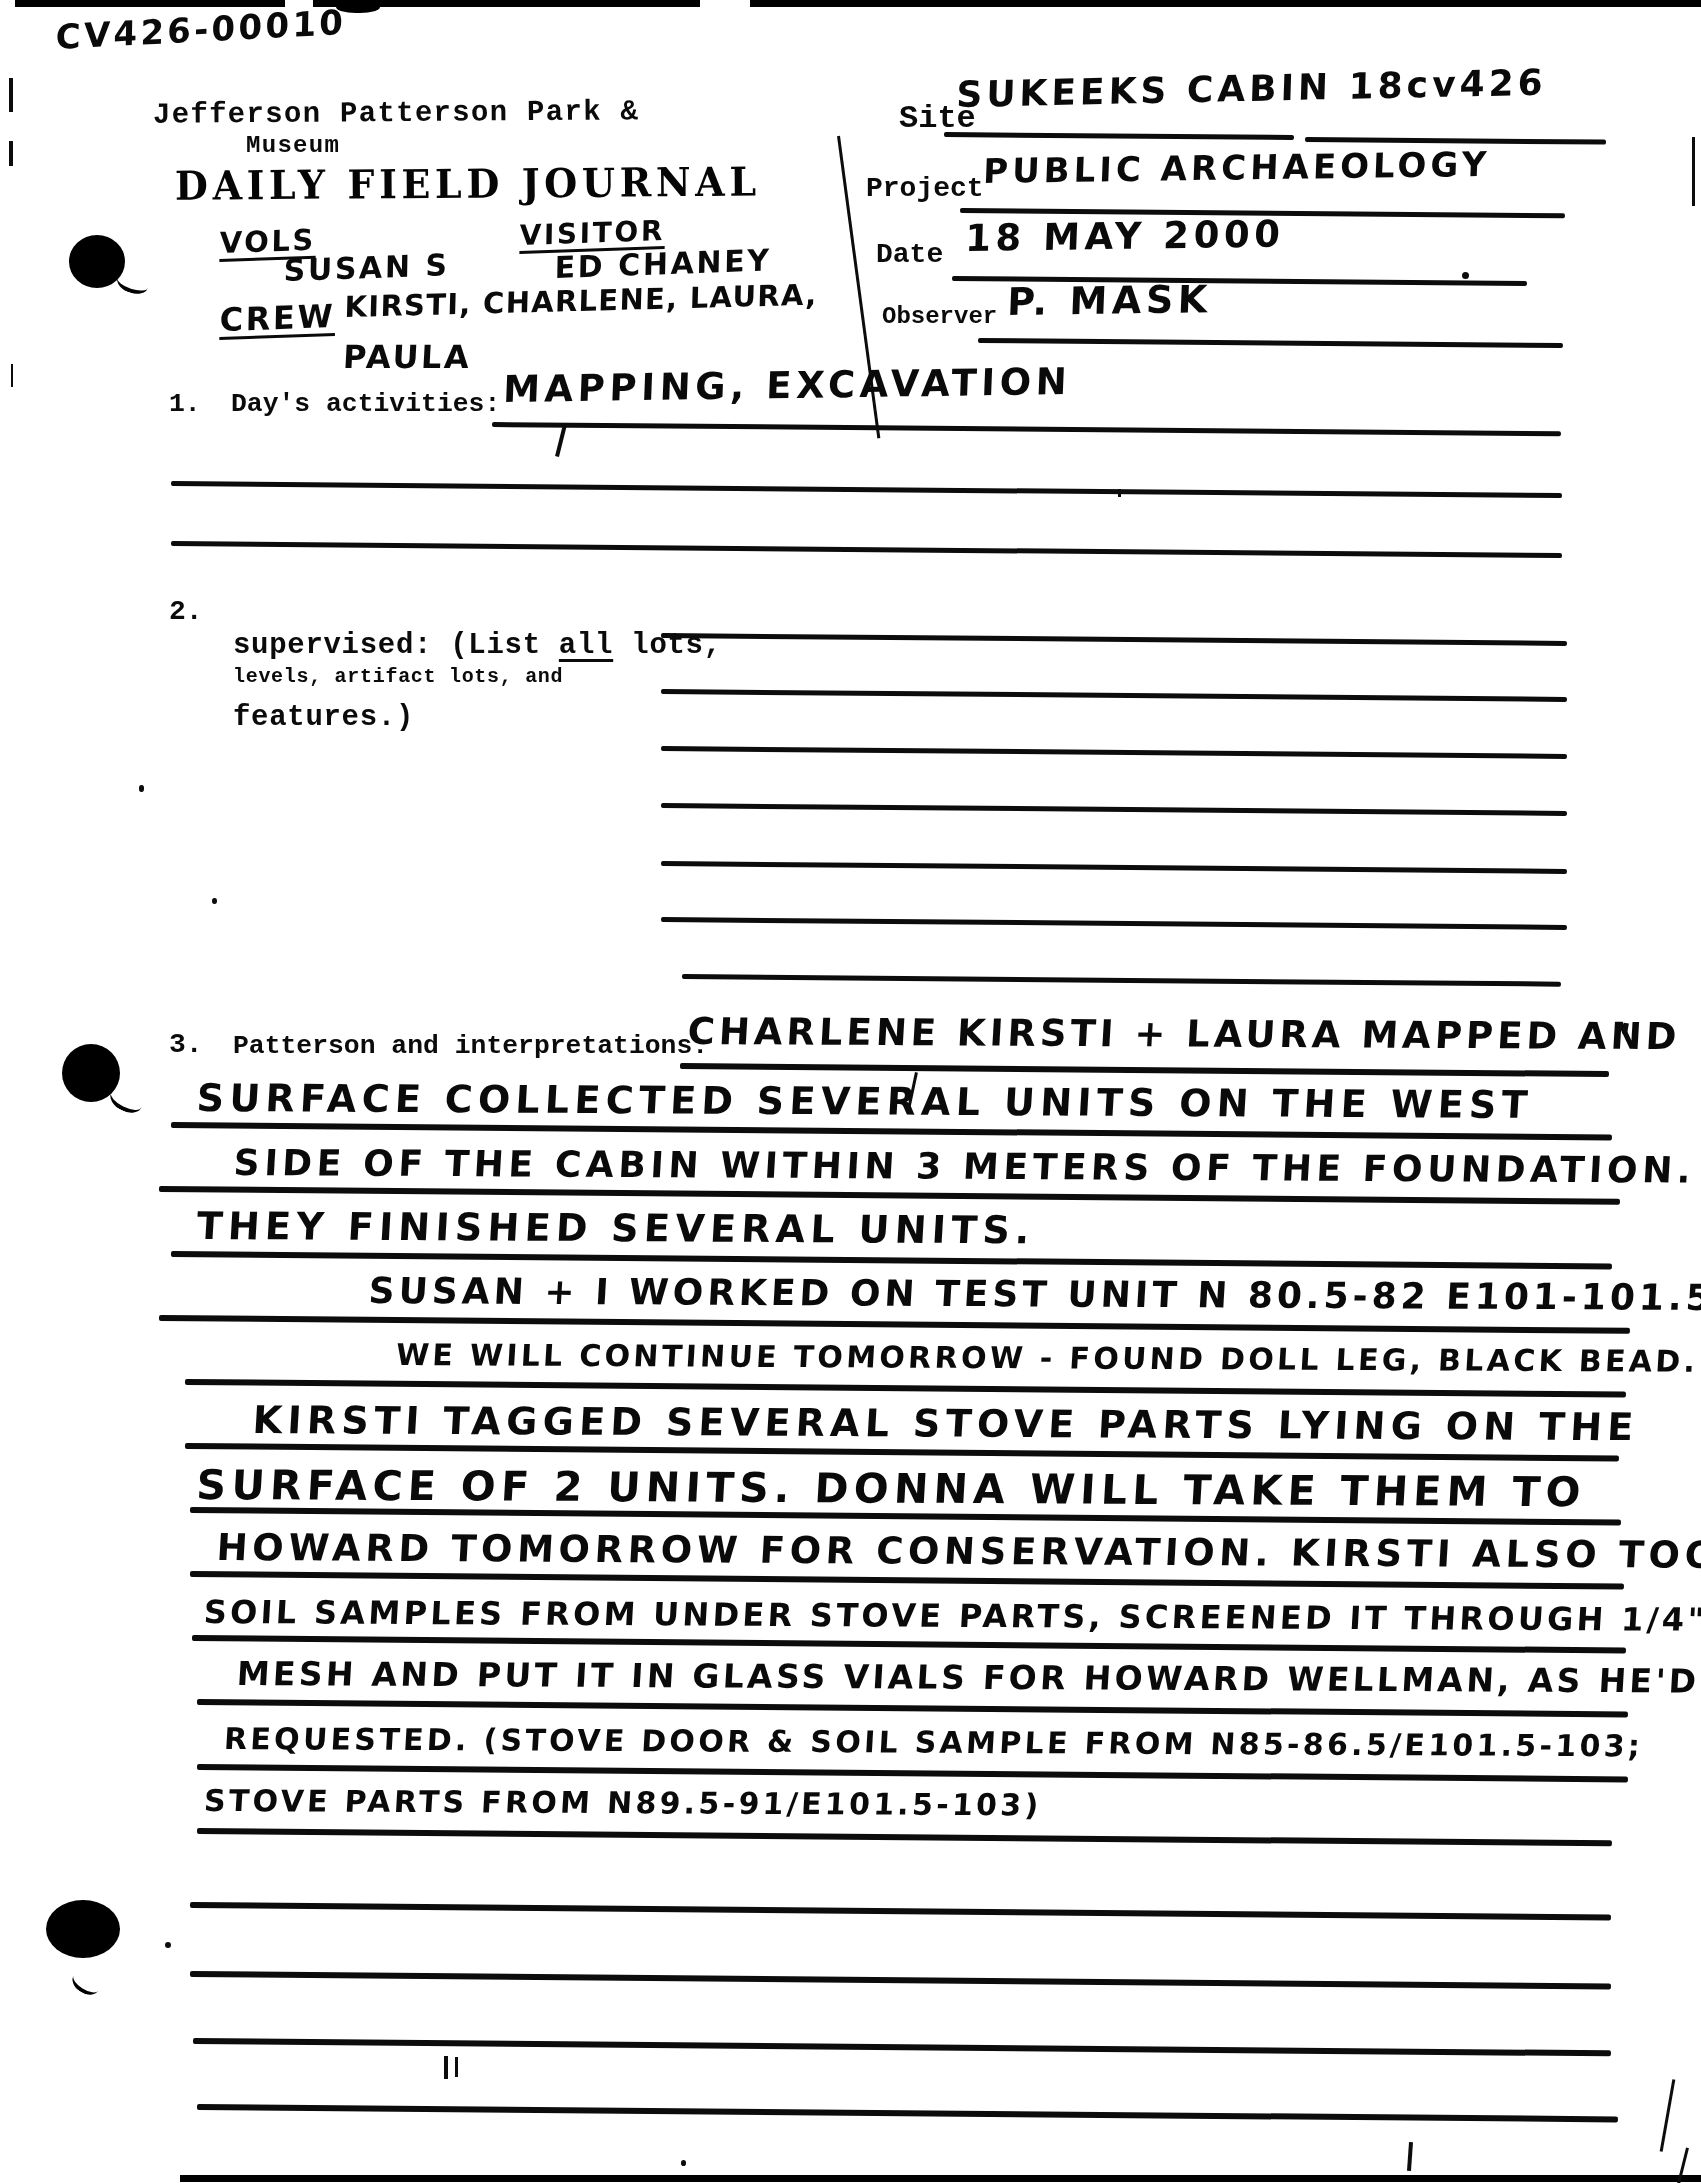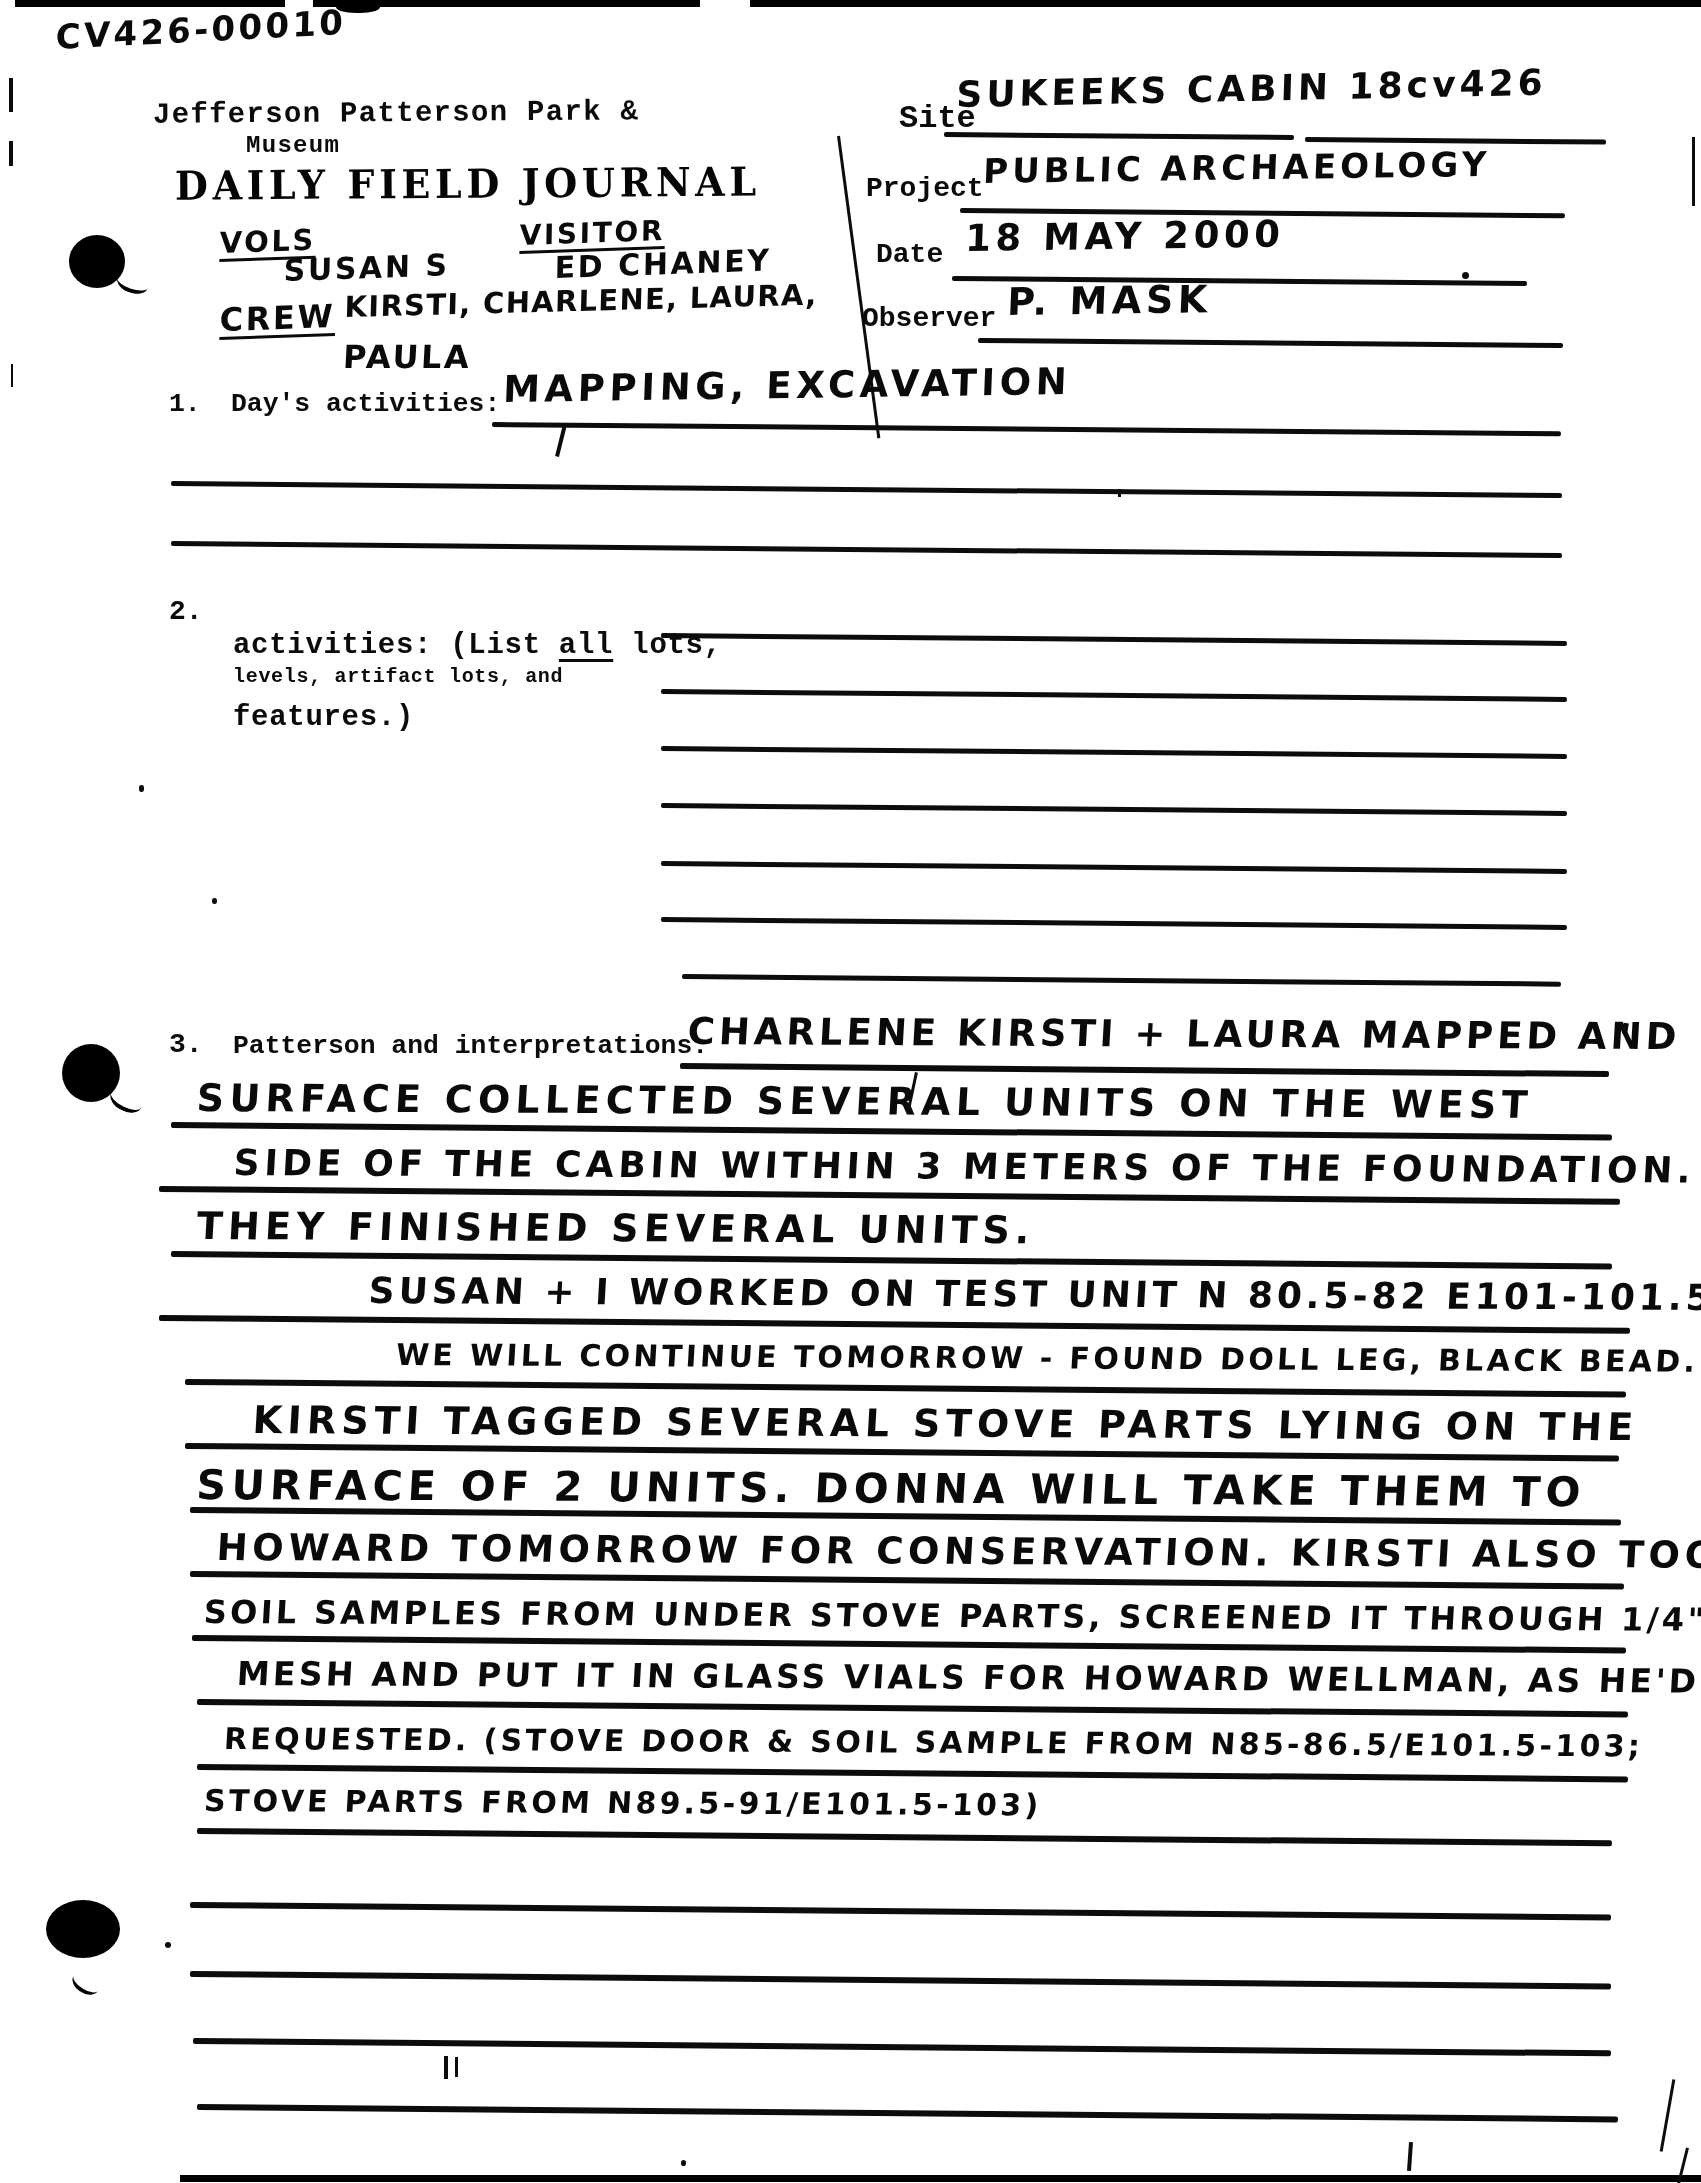--- a/index.html
+++ b/index.html
@@ -59,33 +59,33 @@
   <div class="rule" style="left:1305px;top:137px;width:301px"></div>
 
   <div class="abs mono" style="left:866px;top:173px;font-size:28px">Project</div>
   <div class="abs hw" style="left:984px;top:151px;font-size:34px;letter-spacing:4px;transform:rotate(-0.8deg) skewX(-3deg)">PUBLIC ARCHAEOLOGY</div>
   <div class="rule" style="left:960px;top:208px;width:605px"></div>
 
   <div class="abs mono" style="left:876px;top:239px;font-size:28px">Date</div>
   <div class="abs hw" style="left:966px;top:217px;font-size:37px;letter-spacing:4.6px;transform:rotate(-0.8deg) skewX(-3deg)">18 MAY 2000</div>
   <div class="rule" style="left:952px;top:276px;width:575px"></div>
 
-  <div class="abs mono" style="left:862px;top:303px;font-size:28px">Observer</div>
+  <div class="abs mono" style="left:882px;top:303px;font-size:24px">Observer</div>
   <div class="abs hw" style="left:1008px;top:280px;font-size:38px;letter-spacing:4.6px;transform:rotate(-0.8deg) skewX(-3deg)">P. MASK</div>
   <div class="rule" style="left:978px;top:338px;width:585px"></div>
 
   <div class="abs mono" style="left:169px;top:389px;font-size:26.4px">1.</div>
   <div class="abs mono" style="left:231px;top:389px;font-size:26.4px">Day's activities:</div>
   <div class="abs hw" style="left:504px;top:368px;font-size:37px;letter-spacing:4.6px;transform:rotate(-0.8deg) skewX(-3deg)">MAPPING, EXCAVATION</div>
   <div class="rule" style="left:492px;top:422px;width:1069px"></div>
   <div class="rule" style="left:171px;top:481px;width:1391px"></div>
   <div class="rule" style="left:171px;top:541px;width:1391px"></div>
 
   <div class="abs mono" style="left:169px;top:596px;font-size:28px">2.</div>
-  <div class="abs mono" style="left:233px;top:629px;font-size:29px;letter-spacing:0.7px"><span>activities:  (List </span><span class="u">all</span><span> lots,</span></div>
+  <div class="abs mono" style="left:233px;top:629px;font-size:29px;letter-spacing:0.7px"><span>supervised:  (List </span><span class="u">all</span><span> lots,</span></div>
   <div class="abs mono" style="left:233px;top:665px;font-size:20px;letter-spacing:0.7px">levels, artifact lots, and</div>
   <div class="abs mono" style="left:233px;top:701px;font-size:29px;letter-spacing:0.7px">features.)</div>
   <div class="rule" style="left:661px;top:633px;width:906px"></div>
   <div class="rule" style="left:661px;top:689px;width:906px"></div>
   <div class="rule" style="left:661px;top:746px;width:906px"></div>
   <div class="rule" style="left:661px;top:803px;width:906px"></div>
   <div class="rule" style="left:661px;top:861px;width:906px"></div>
   <div class="rule" style="left:661px;top:917px;width:906px"></div>
   <div class="rule" style="left:682px;top:974px;width:879px"></div>
 

